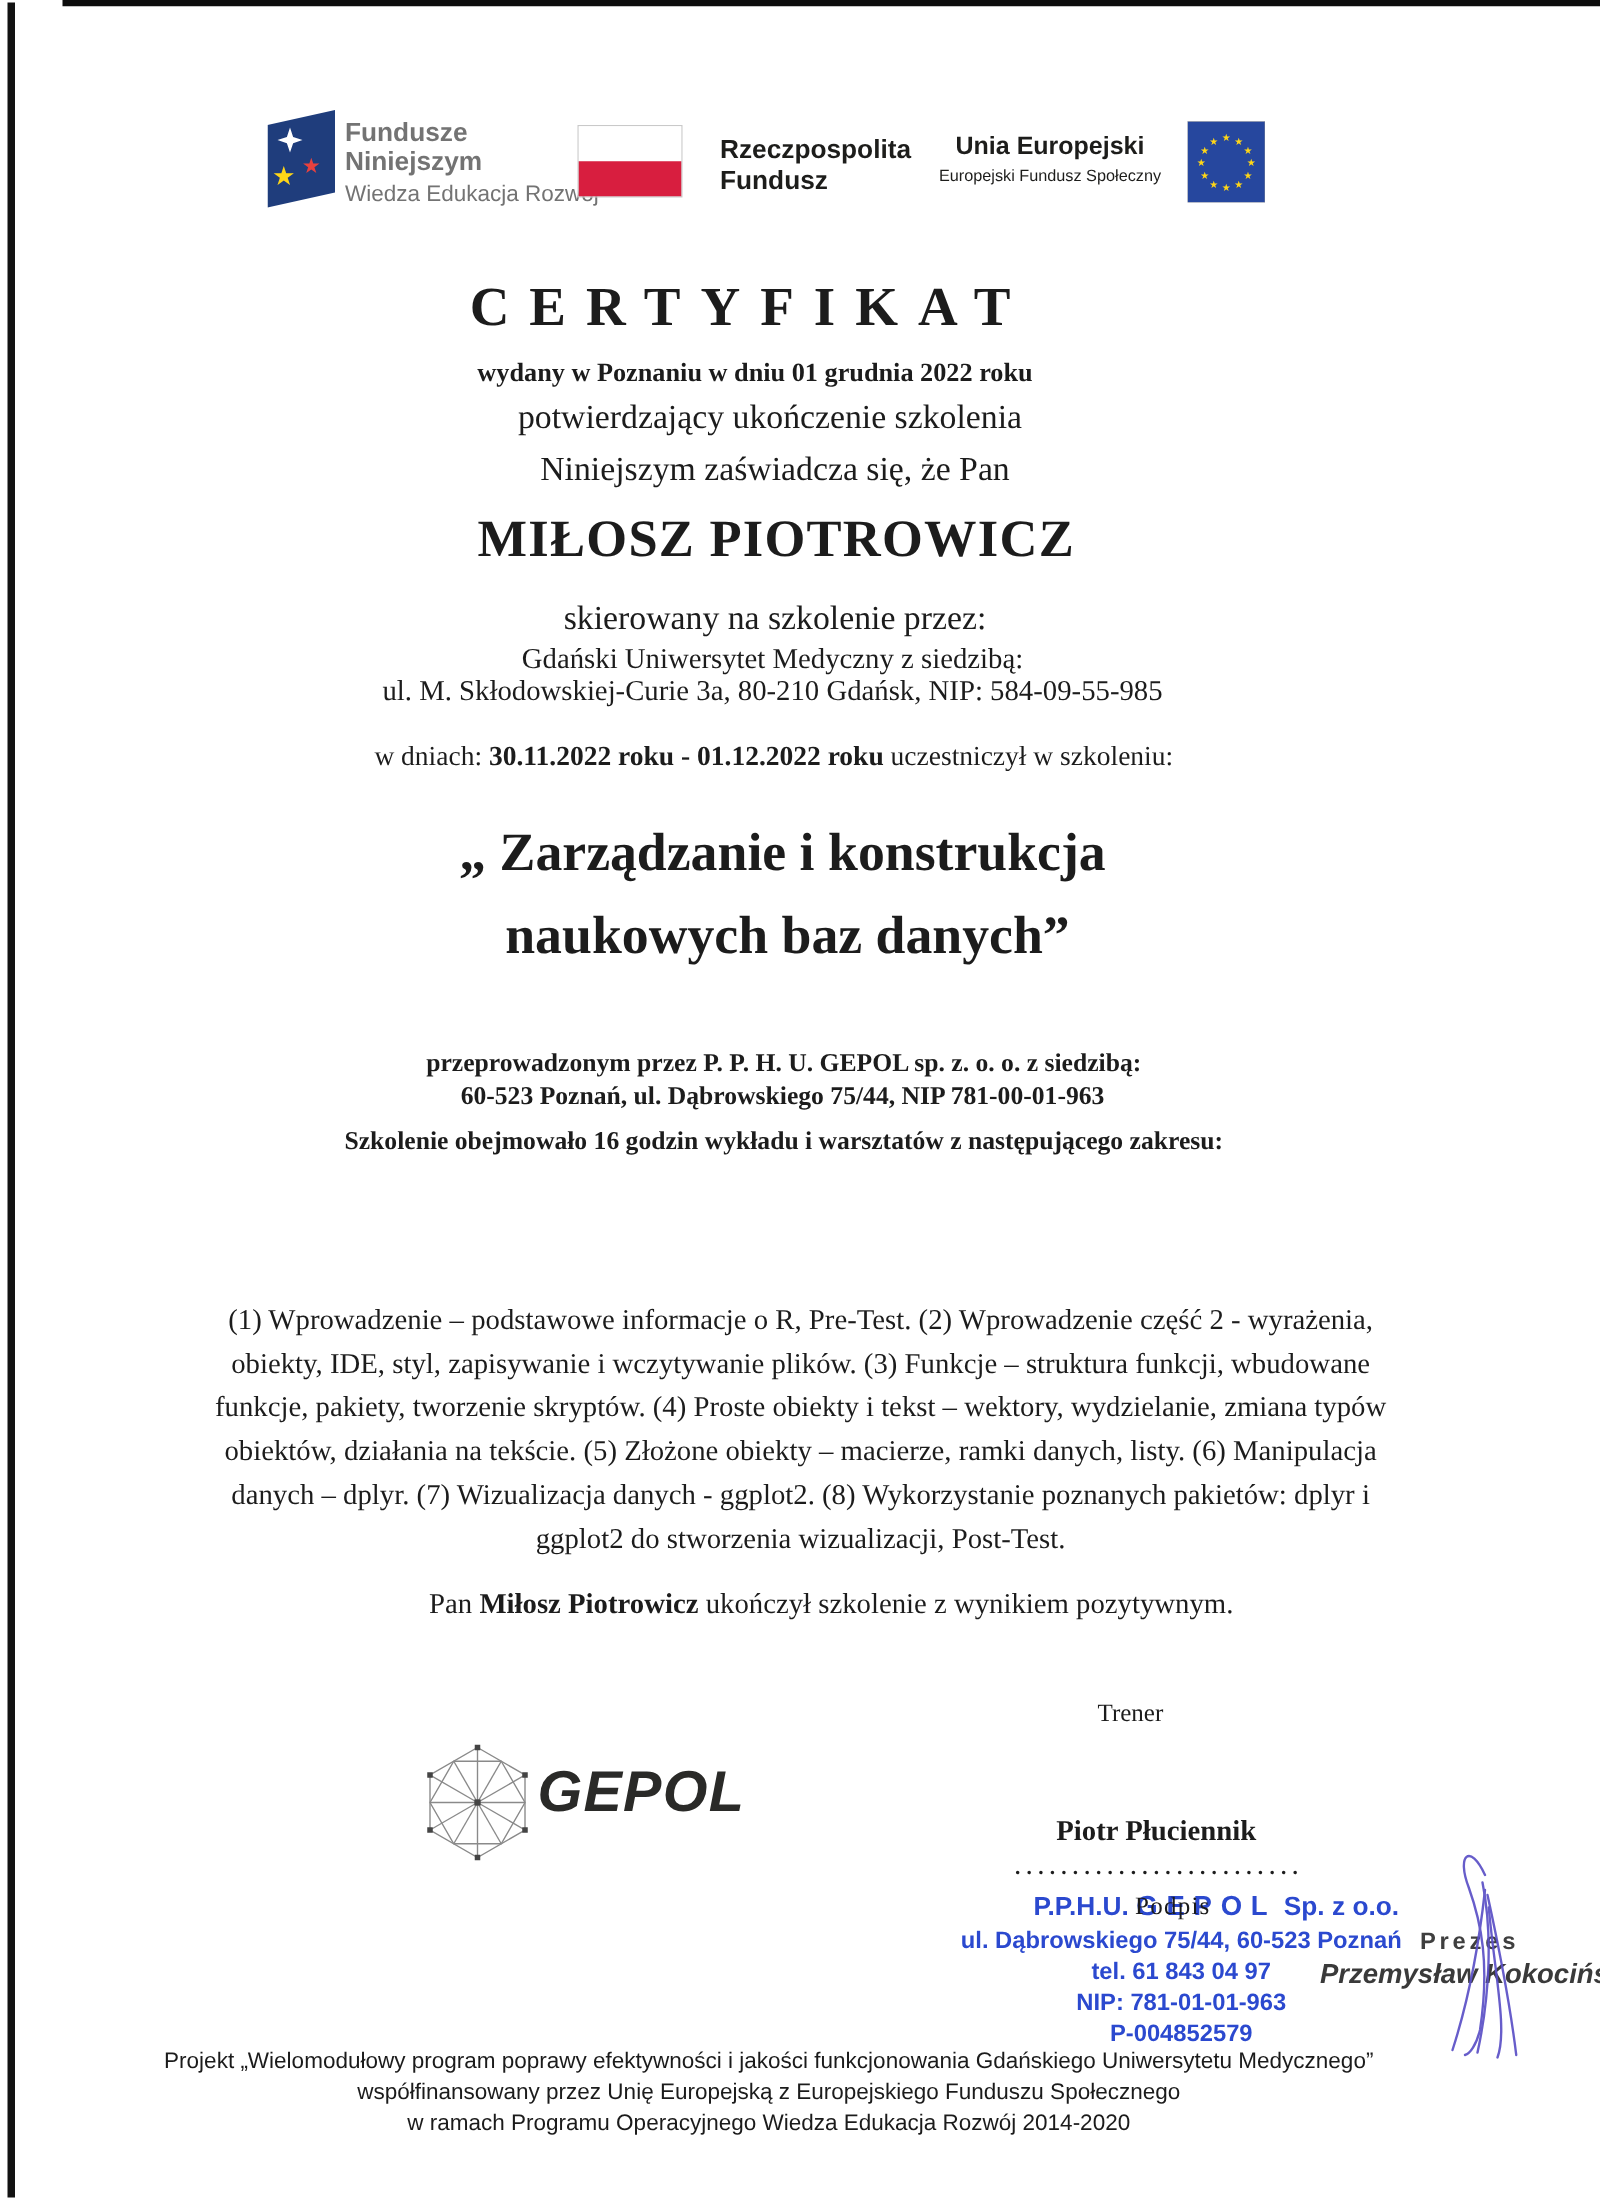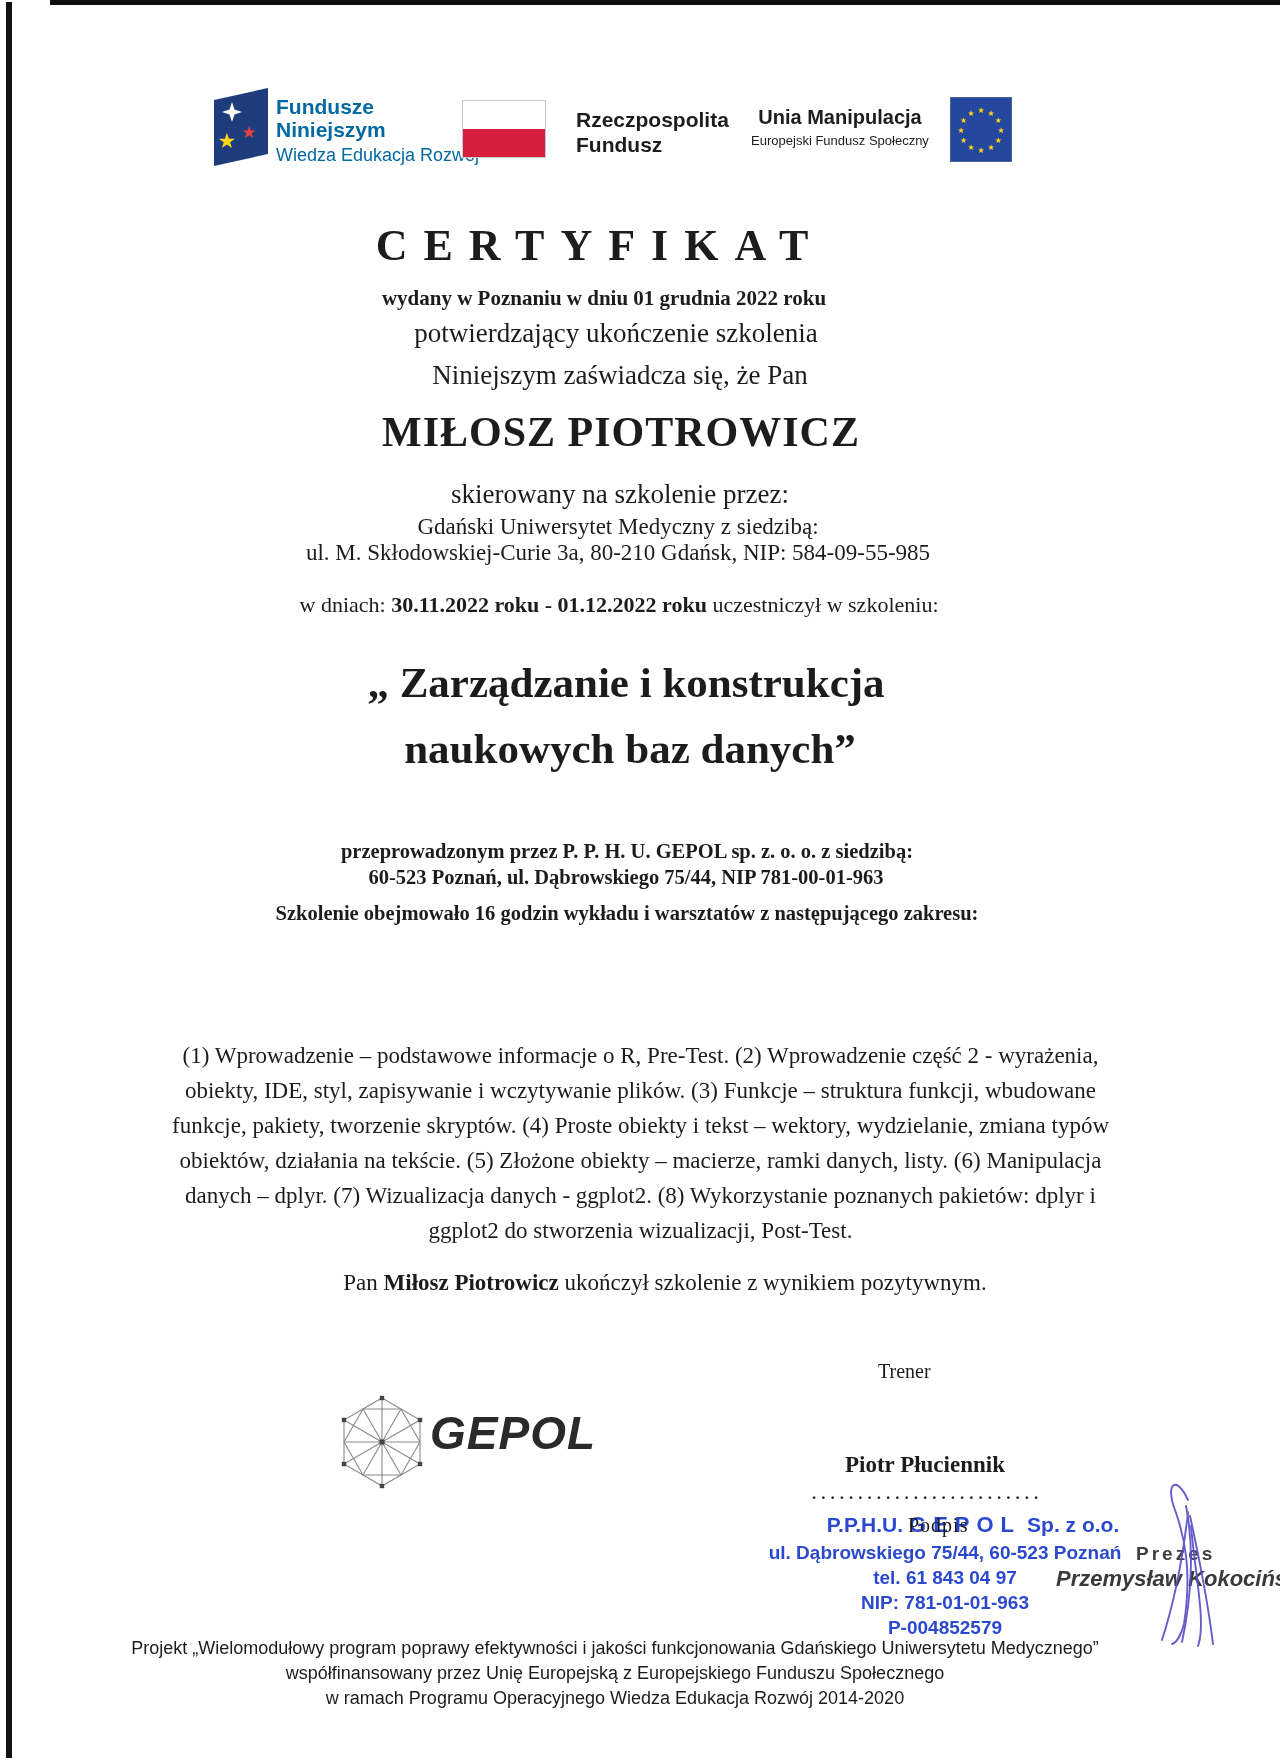--- a/index.html
+++ b/index.html
@@ -6,21 +6,21 @@
   .page{position:relative;width:1280px;height:1763px;background:#ffffff;overflow:hidden;
         font-family:"Liberation Serif",serif;color:#1c1c1c;}
   .abs{position:absolute;}
   .ctr{left:0;width:1280px;text-align:center;}
   .sans{font-family:"Liberation Sans",sans-serif;}
   .b{font-weight:bold;}
   
   .scan-top{left:50px;top:0;width:1230px;height:5px;background:#0d0d0d;}
   .scan-left{left:6px;top:2px;width:6px;height:1756px;background:#121212;}
   
-  .fe-text{left:276px;top:95px;line-height:23px;font-size:21px;color:#0369a1;}
+  .fe-text{left:276px;top:95px;line-height:23px;font-size:21px;color:#737373;}
   .fe-sub{font-size:18px;font-weight:normal;margin-top:3px;}
   .pl-flag{left:462px;top:100px;width:84px;height:58px;border:1px solid #c9c9c9;box-sizing:border-box;}
   .pl-top{width:100%;height:50%;background:#ffffff;}
   .pl-bot{width:100%;height:50%;background:#d81e3f;}
   .rp-text{left:560px;top:107px;line-height:25px;font-size:21px;color:#1d1d1b;margin-left:16px;}
   .ue-text{left:742px;top:106px;width:196px;text-align:center;color:#1d1d1b;}
   .ue-title{font-size:20px;}
   .ue-sub{font-size:13px;margin-top:4px;}
   
   .title{top:220px;font-size:44px;font-weight:bold;letter-spacing:16px;transform:translateX(-40px);}
@@ -84,21 +84,21 @@
   <div class="abs pl-flag">
     <div class="pl-top"></div>
       <div class="pl-bot"></div>
   </div>
   <div class="abs rp-text sans b">
     <div>Rzeczpospolita</div>
     <div>Fundusz</div>
   </div>
 
   <div class="abs ue-text sans">
-    <div class="ue-title b">Unia Manipulacja</div>
+    <div class="ue-title b">Unia Europejski</div>
     <div class="ue-sub">Europejski Fundusz Społeczny</div>
   </div>
   <div class="abs" style="left:950px;top:97px;">
     <svg width="62" height="65" viewBox="0 0 62 65">
       <rect x="0" y="0" width="62" height="65" fill="#26479e" stroke="#9a9a9a" stroke-width="0.6"></rect>
       <g fill="#ffd617" font-size="8" text-anchor="middle" font-family="'DejaVu Sans',sans-serif">
         <text x="31" y="16">★</text>
           <text x="41" y="18.7">★</text>
           <text x="48.3" y="26">★</text>
         <text x="51" y="36">★</text>

